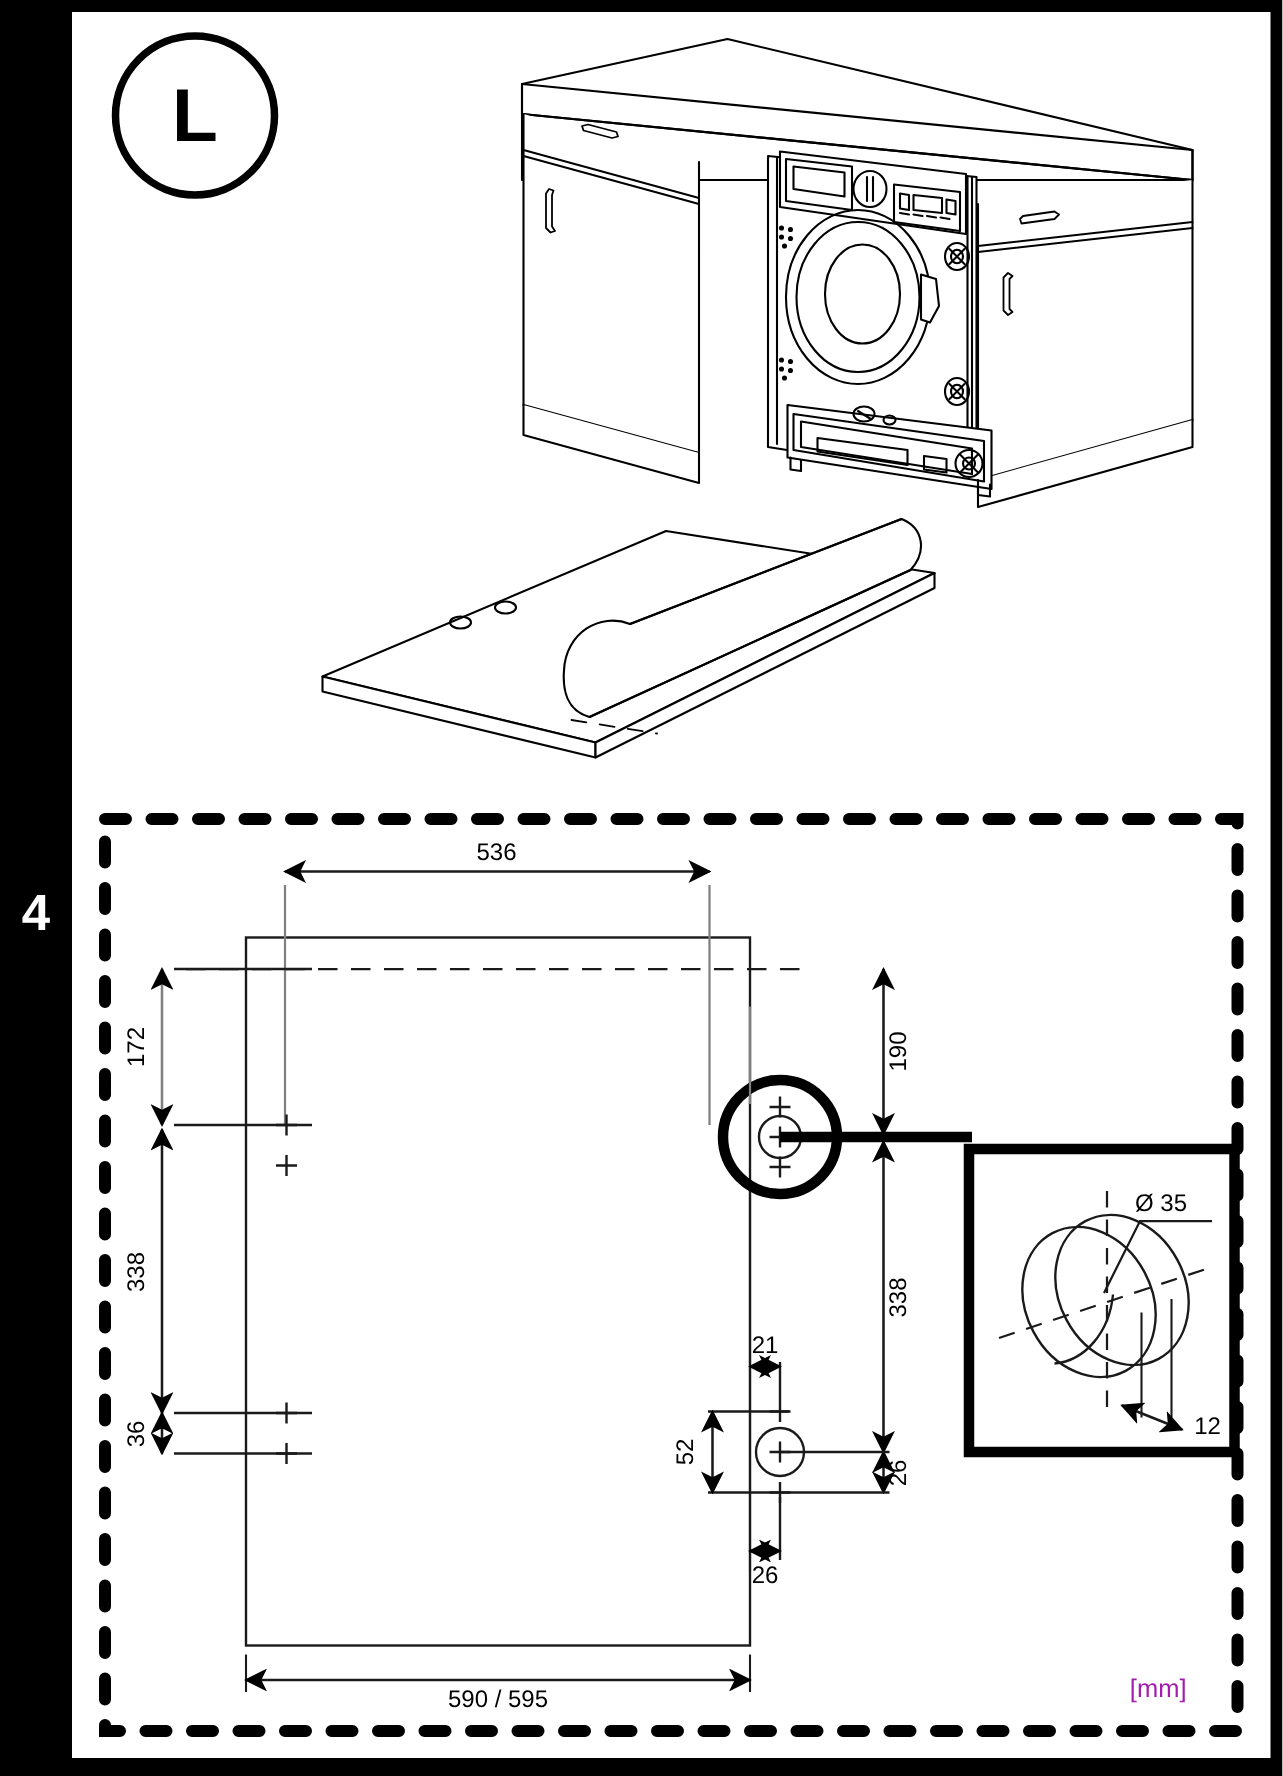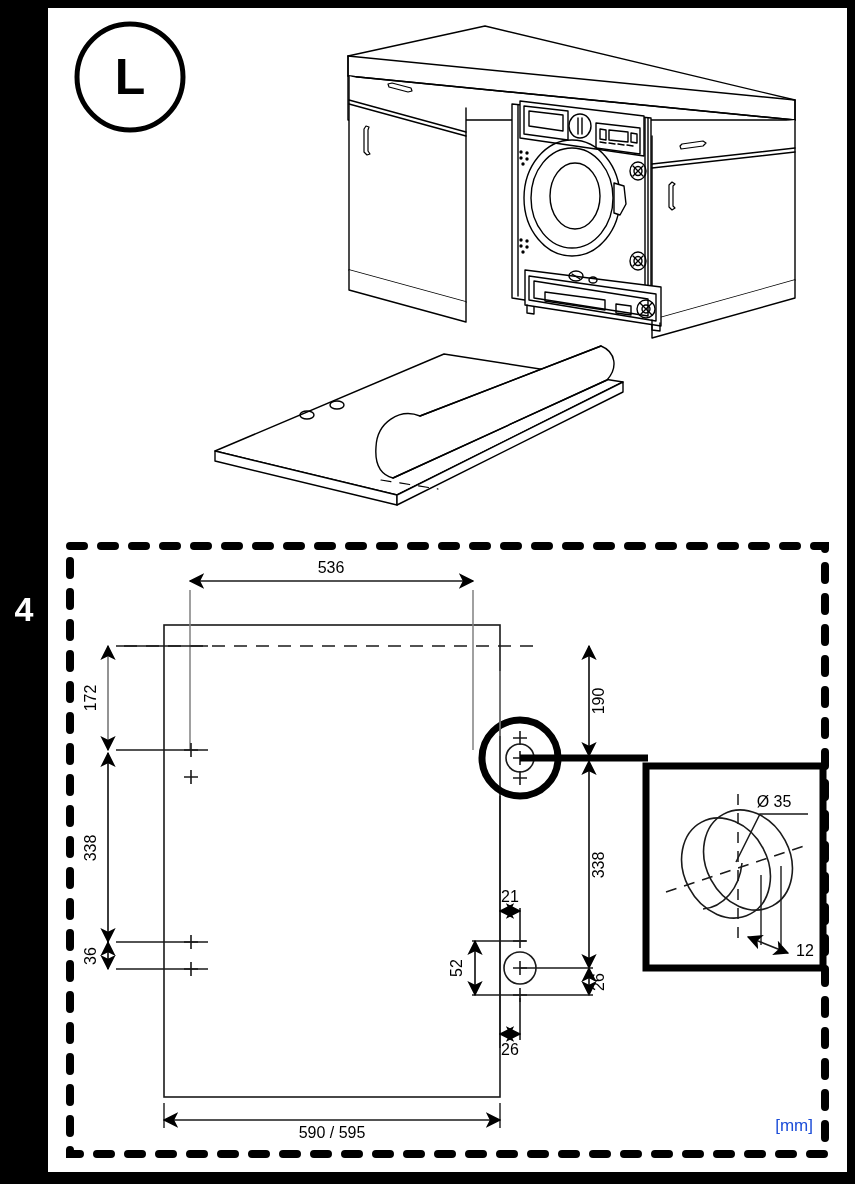--- a/index.html
+++ b/index.html
@@ -5,21 +5,21 @@
   html,body{margin:0;padding:0;background:#ffffff;}
   body{width:855px;height:1184px;font-family:"Liberation Sans",sans-serif;}
   #page{position:relative;width:855px;height:1184px;background:#000000;overflow:hidden;}
   #sheet{position:absolute;left:48px;top:8px;width:799px;height:1164px;background:#ffffff;}
   #sidebar{position:absolute;left:0;top:0;width:48px;height:1184px;background:#000000;}
   #step-no{position:absolute;left:0;top:592px;width:48px;text-align:center;color:#ffffff;
            font-size:34px;font-weight:bold;line-height:1;letter-spacing:0;}
   svg{display:block;}
   #topillus{position:absolute;left:0;top:0;width:799px;height:520px;}
   #bottomframe{position:absolute;left:0;top:520px;width:799px;height:644px;}
-  #labelmm{position:absolute;right:34px;bottom:36px;font-size:17px;color:#1d4ed8;}
+  #labelmm{position:absolute;right:56px;bottom:36px;font-size:17px;color:#a21caf;}
 </style>
 </head>
 <body>
 
 <div id="page">
 
   <div id="sidebar">
     <div id="step-no">4</div>
   </div>
 

